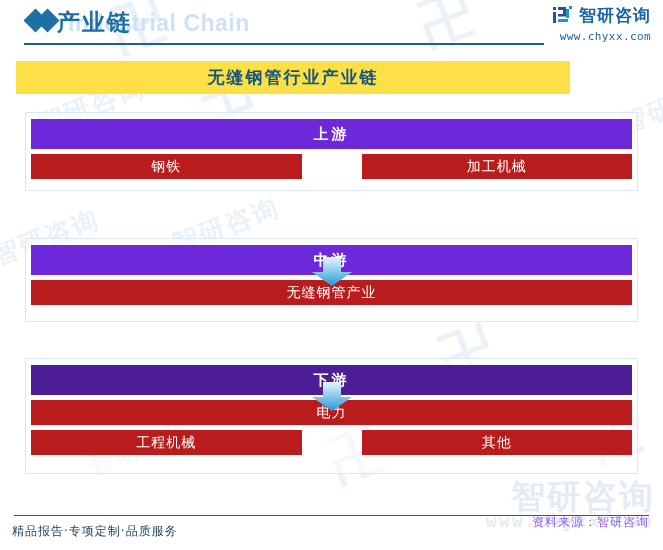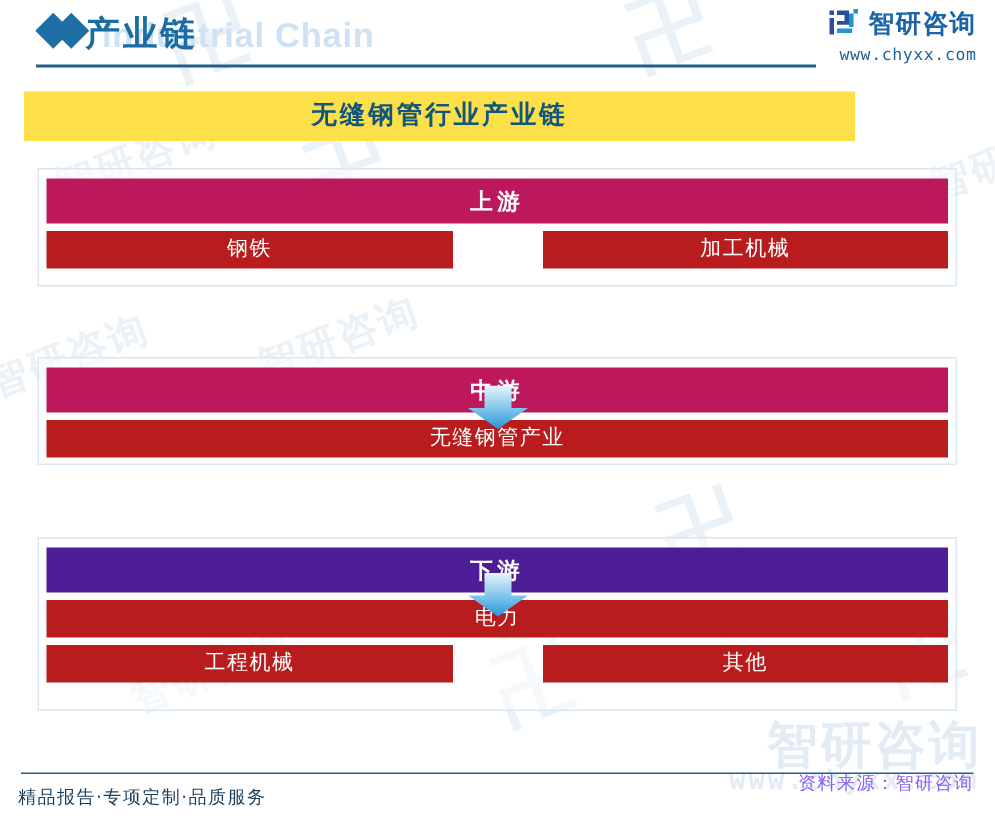--- a/index.html
+++ b/index.html
@@ -165,34 +165,34 @@
   .panel {
     position: absolute;
     left: 25px;
     width: 613px;
     box-sizing: border-box;
     border: 1px solid #d9e7f2;
     background: rgba(255,255,255,0.55);
     padding: 6px 5px 7px 5px;
   }
   .panel-up   { top: 60px;  height: 79px; }
-  .panel-mid  { top: 186px; height: 72px; }
+  .panel-mid  { top: 186px; height: 84px; }
   .panel-down { top: 306px; height: 116px; }
 
   .tier-head {
     height: 30px;
     line-height: 30px;
     text-align: center;
     color: #ffffff;
     font-size: 15px;
     font-weight: bold;
     letter-spacing: 3px;
     font-family: "DejaVu Sans", sans-serif;
   }
-  .tier-head.dark  { background: #be185d; }
+  .tier-head.dark  { background: #6d28d9; }
   .tier-head.light { background: #4c1d95; }
 
   .row {
     display: flex;
     gap: 60px;
     margin-top: 5px;
   }
   .cell {
     flex: 1 1 0;
     height: 25px;

